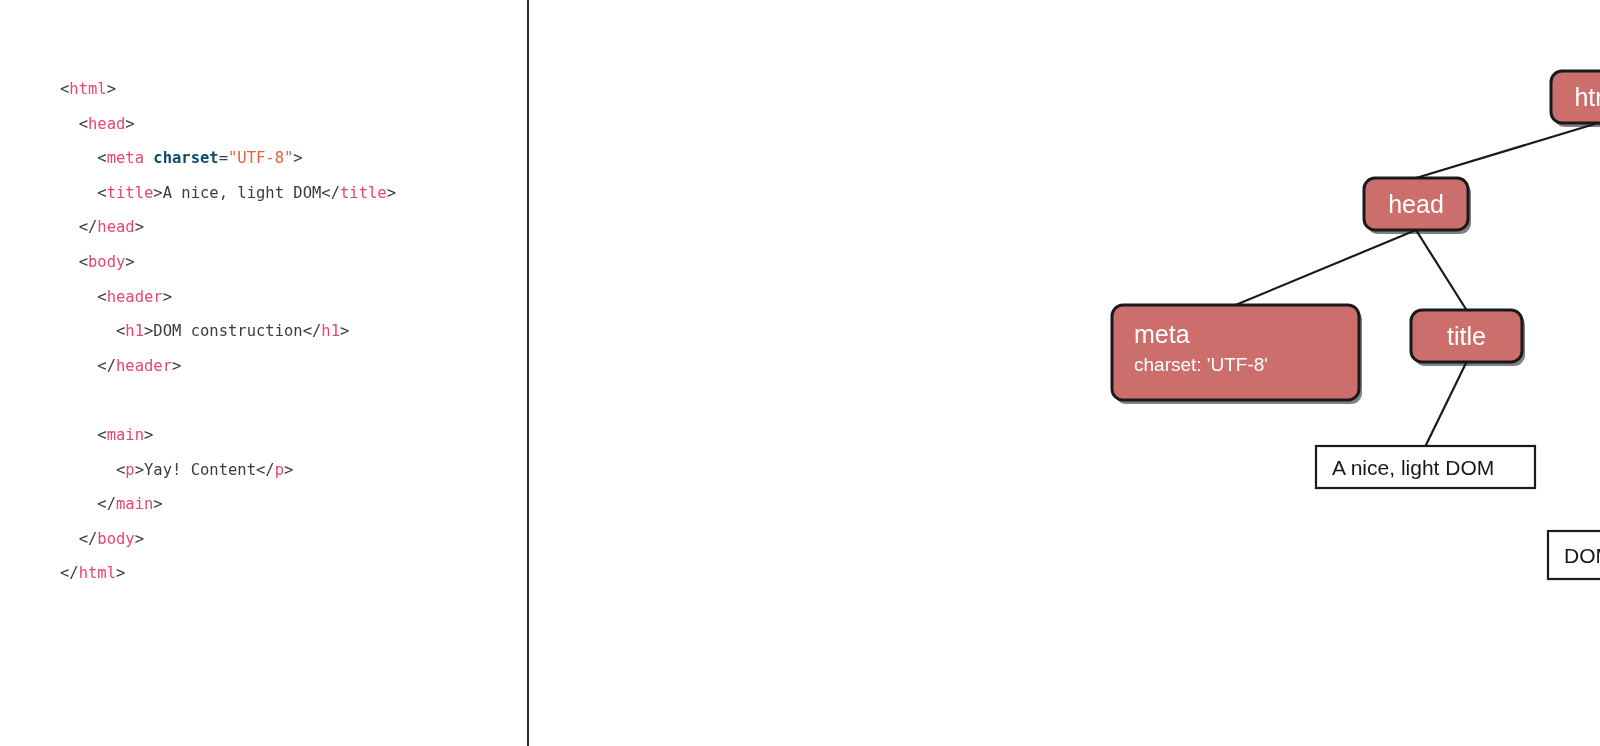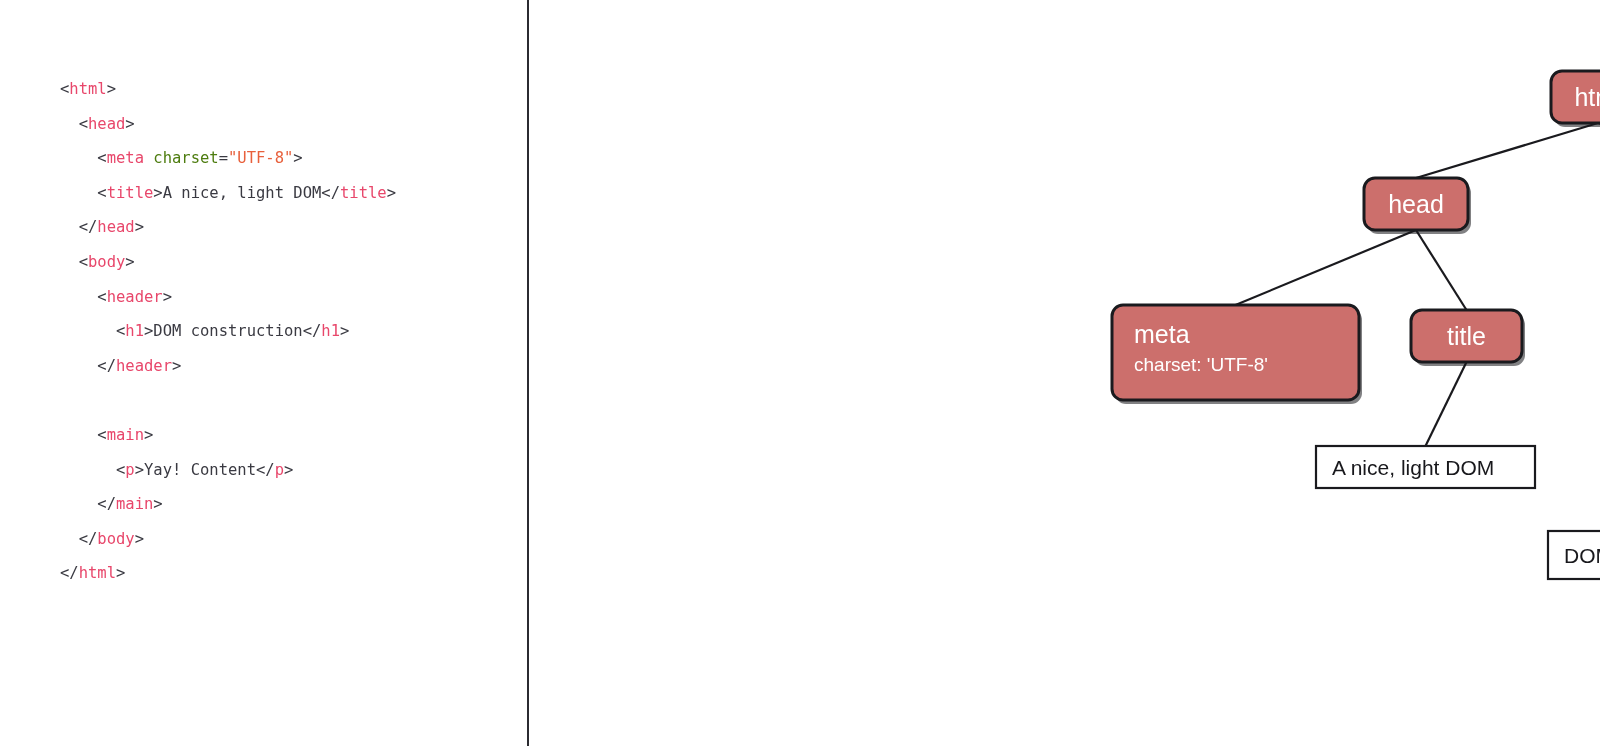--- a/index.html
+++ b/index.html
@@ -35,21 +35,21 @@
     top: 72px;
     font-family: "DejaVu Sans Mono", "Liberation Mono", monospace;
     font-size: 15.5px;
     line-height: 34.6px;
     white-space: pre;
     color: #3a3a42;
     letter-spacing: 0px;
   }
   .cl { display: block; height: 34.6px; }
   .tag   { color: #e8476b; }
-  .attr  { color: #4d7c0f; }
+  .attr  { color: #0c4a6e; font-weight: bold; }
   .str   { color: #e8603c; }
   .punct { color: #3a3a42; }
   .txt   { color: #3a3a42; }
   .blank { display: block; height: 34.6px; }
 
   
   #divider {
     position: absolute;
     left: 527px;
     top: 0;

